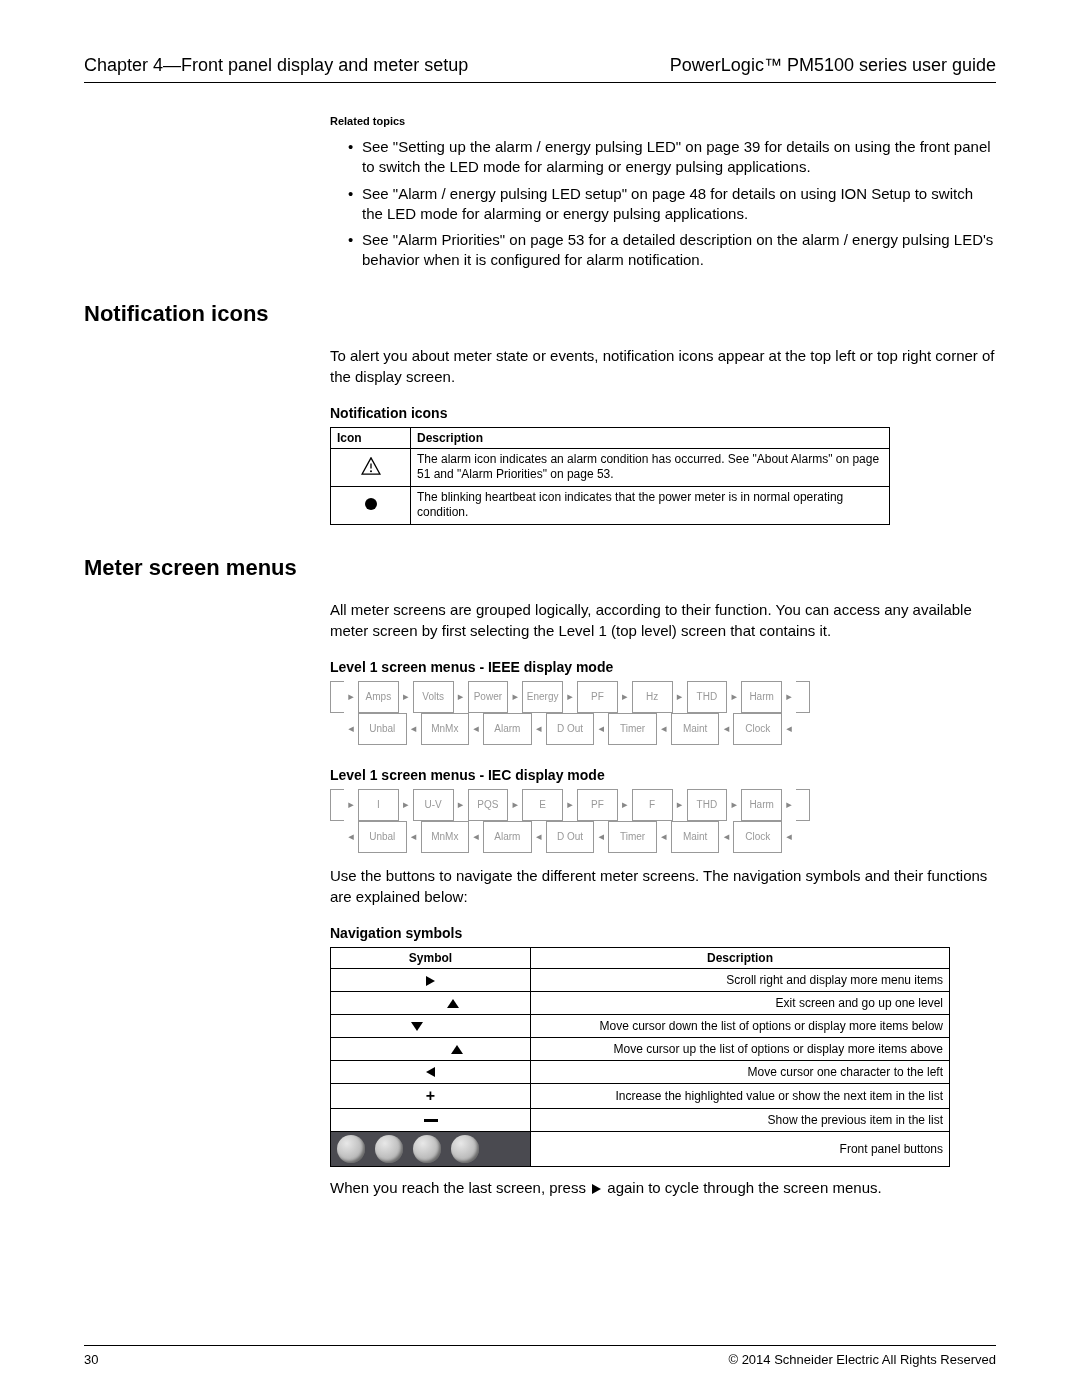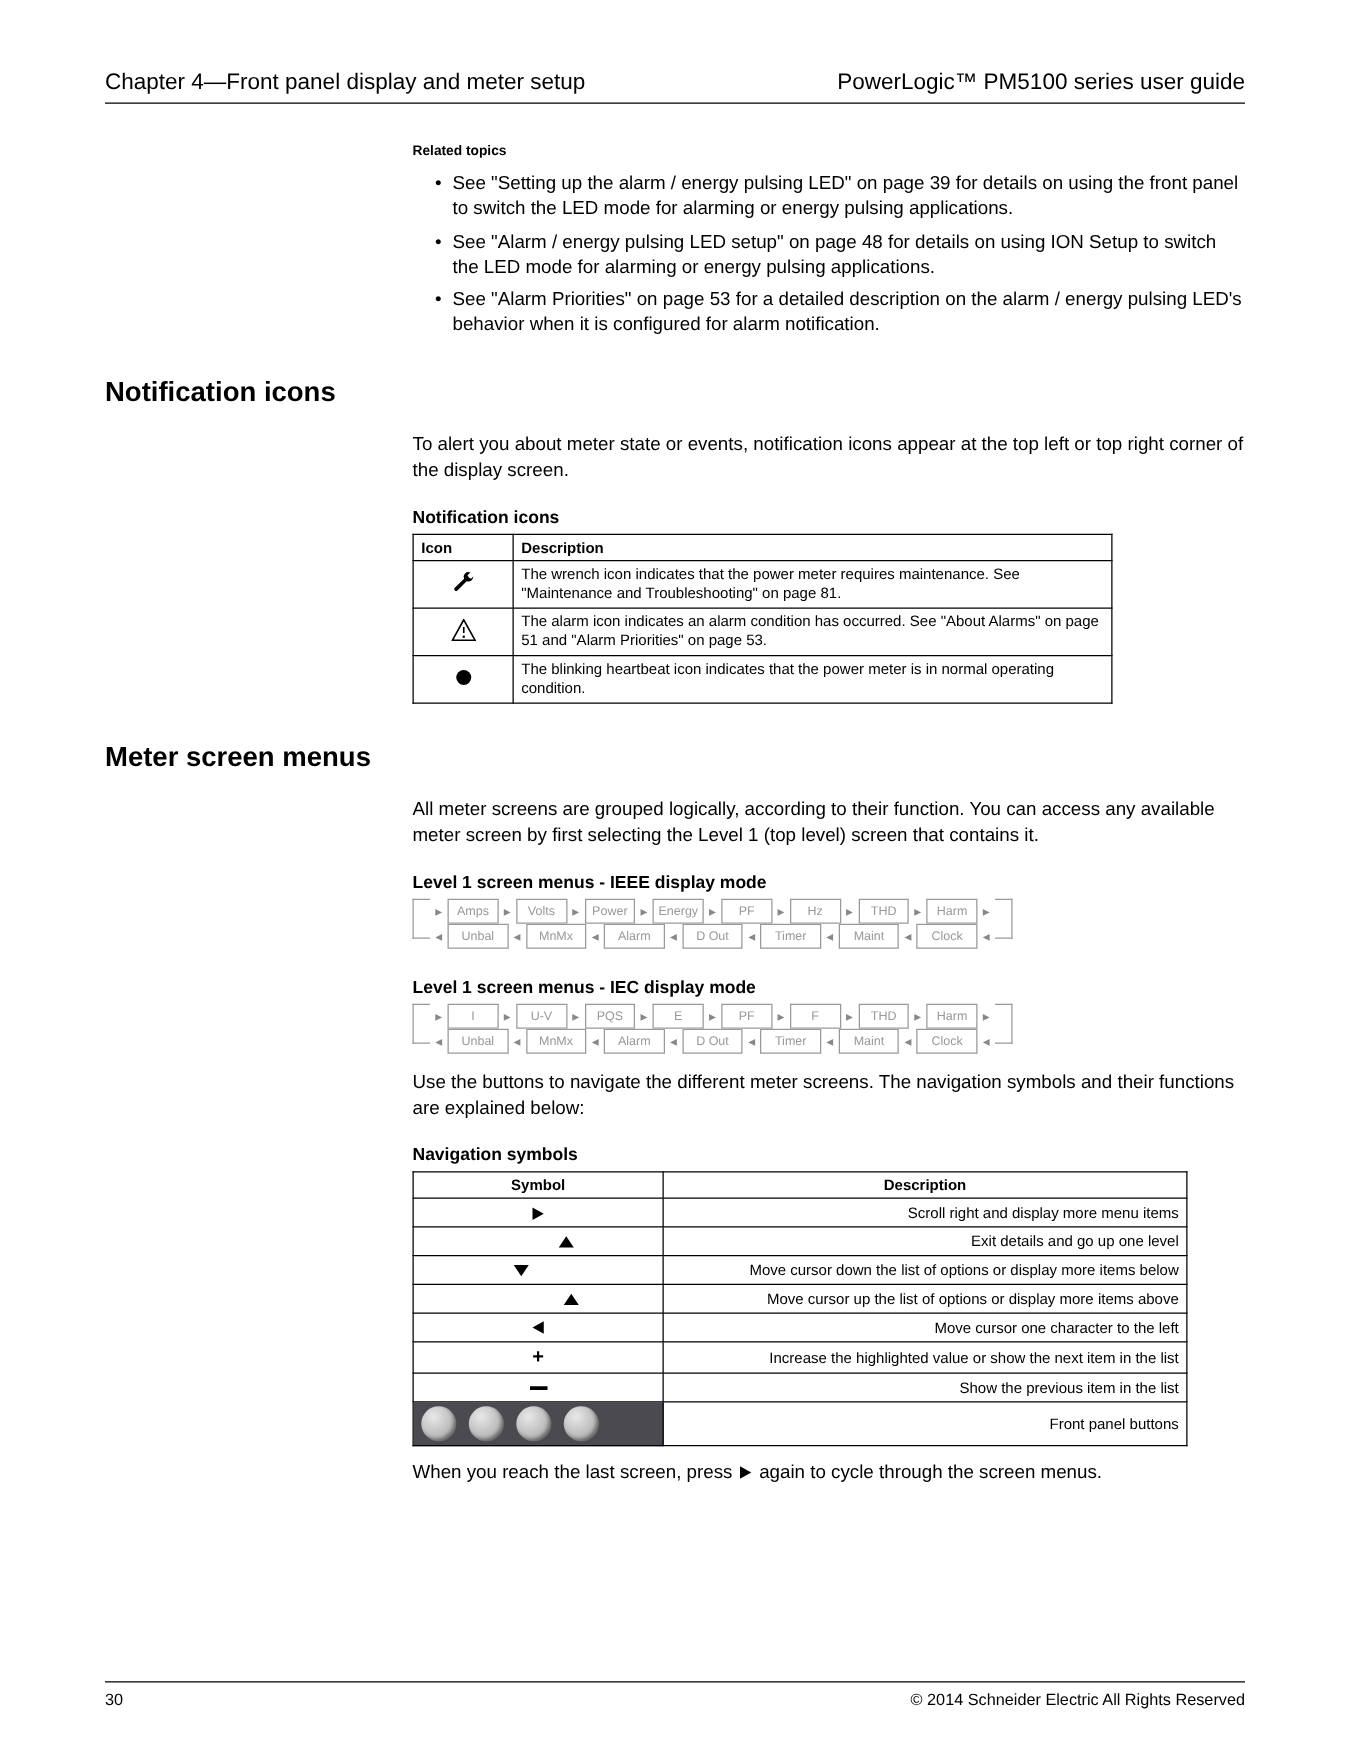--- a/index.html
+++ b/index.html
@@ -48,21 +48,21 @@
     vertical-align: middle;
     text-align: left;
   }
   table.notif th { font-weight: bold; text-align: left; }
   table.notif td.icon-cell { width: 80px; text-align:center; padding: 6px 0;}
   table.notif td.desc-cell { line-height: 1.3; }
   .menu-box {
     border:1px solid #999;
     font-size:10px;
     color:#999;
-    height:20px;
+    height:32px;
     display:flex;align-items:center;justify-content:center;
     flex:1 1 0;
     background:#fff;
   }
   .menu-arrow-r, .menu-arrow-l {
     font-size:11px; color:#888; width:14px; text-align:center;
     flex:0 0 14px;
   }
   .loop-left {
     width:14px; height:32px; border:1px solid #999; border-right:none;
@@ -157,28 +157,20 @@
 
   <div class="indent">
     <div class="para">To alert you about meter state or events, notification icons appear at the top left or top right corner of the display screen.</div>
     <div class="caption">Notification icons</div>
 
     <table class="notif">
       <tbody>
           <tr>
         <th>Icon</th>
         <th>Description</th>
-      </tr>
-      <tr>
-        <td class="icon-cell">
-          <svg width="18" height="18" viewBox="0 0 24 24">
-                <path d="M22 6a5 5 0 0 1-6.9 4.6L5.5 20.2a2 2 0 1 1-2.8-2.8L12.4 7.9A5 5 0 0 1 19 1.3l-3 3 1.4 2.3 2.3 1.4 3-3c-.2.3-.5.7-.7 1z" fill="#000"></path>
-              </svg>
-        </td>
-        <td class="desc-cell">The wrench icon indicates that the power meter requires maintenance. See "Maintenance and Troubleshooting" on page 81.</td>
       </tr>
       <tr>
         <td class="icon-cell">
           <svg width="20" height="18" viewBox="0 0 24 22">
                 <path d="M12 1 L23 21 H1 Z" fill="none" stroke="#000" stroke-width="1.6"></path>
                 <line x1="12" y1="8" x2="12" y2="14" stroke="#000" stroke-width="1.6"></line>
                 <circle cx="12" cy="17.5" r="1.2" fill="#000"></circle>
               </svg>
         </td>
         <td class="desc-cell">The alarm icon indicates an alarm condition has occurred. See "About Alarms" on page 51 and "Alarm Priorities" on page 53.</td>
@@ -301,21 +293,21 @@
       </tbody>
         <tbody id="nav-rows">
           <tr>
             <td class="sym"><span class="tri-right"></span></td>
             <td>Scroll right and display more menu items</td>
           </tr>
           <tr>
             <td class="sym" style="padding-left: 50px;"><span class="up-arrow-comb">
                 <span class="tri-small-up"></span>
               </span></td>
-            <td>Exit details and go up one level</td>
+            <td>Exit screen and go up one level</td>
           </tr>
           <tr>
             <td class="sym" style="padding-left: 80px; text-align: left;"><span class="tri-small-down"></span></td>
             <td>Move cursor down the list of options or display more items below</td>
           </tr>
           <tr>
             <td class="sym" style="padding-left: 120px; text-align: left;"><span class="tri-small-up"></span></td>
             <td>Move cursor up the list of options or display more items above</td>
           </tr>
           <tr>

